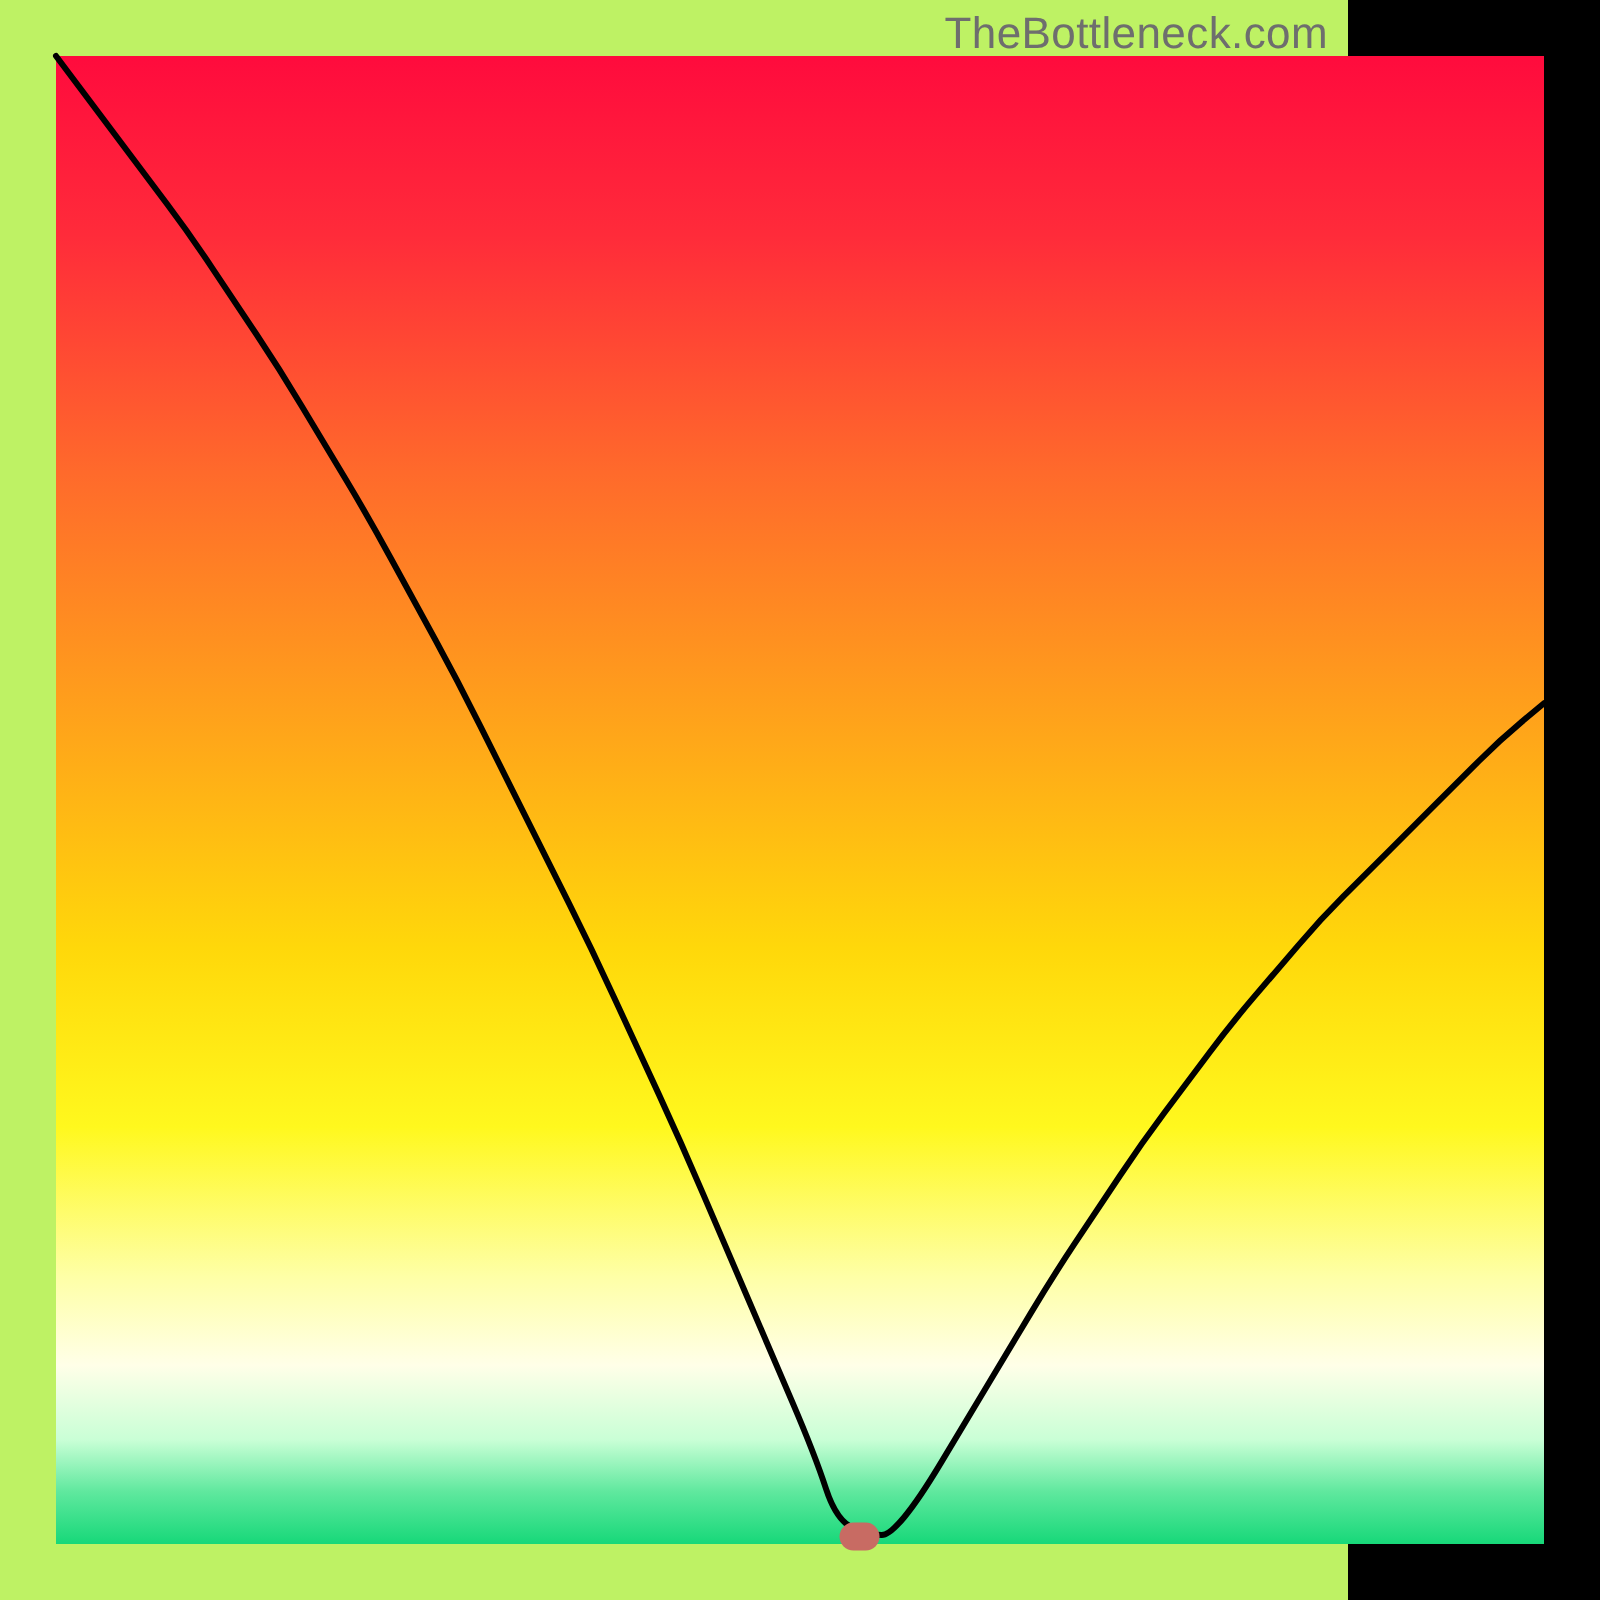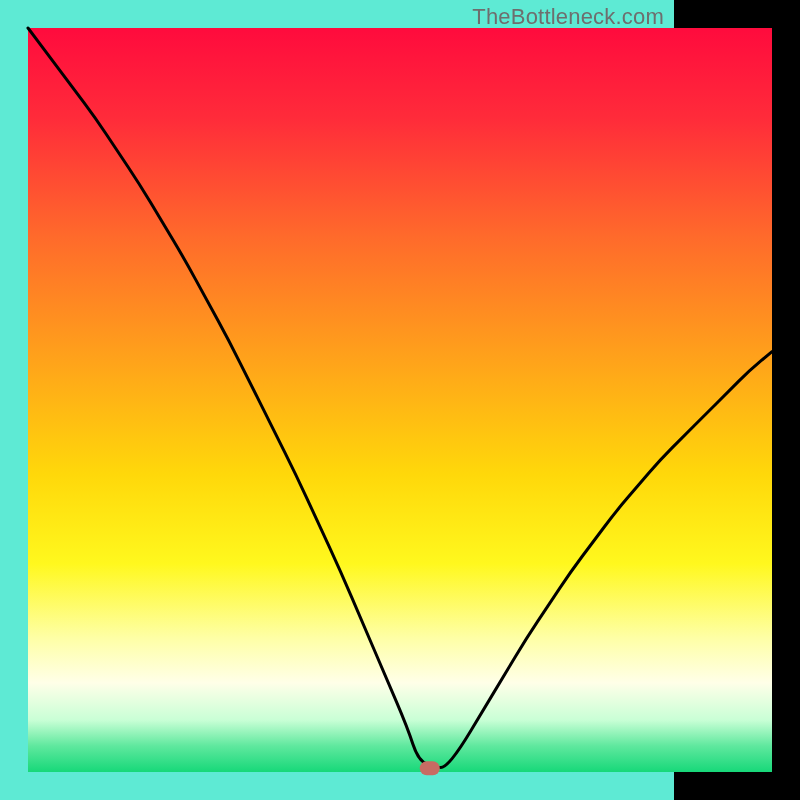--- a/index.html
+++ b/index.html
@@ -8,21 +8,21 @@
     width: 800px;
     height: 800px;
     background: #000;
     overflow: hidden;
     font-family: Arial, Helvetica, sans-serif;
   }
   .frame {
     position: relative;
     width: 674px;
     height: 800px;
-    background: #5eead4;
+    background: #bef264;
   }
   .watermark {
     position: absolute;
     top: 4px;
     right: 10px;
     color: #6e6e6e;
     font-size: 22px;
     font-weight: 400;
     z-index: 3;
     letter-spacing: 0.2px;

